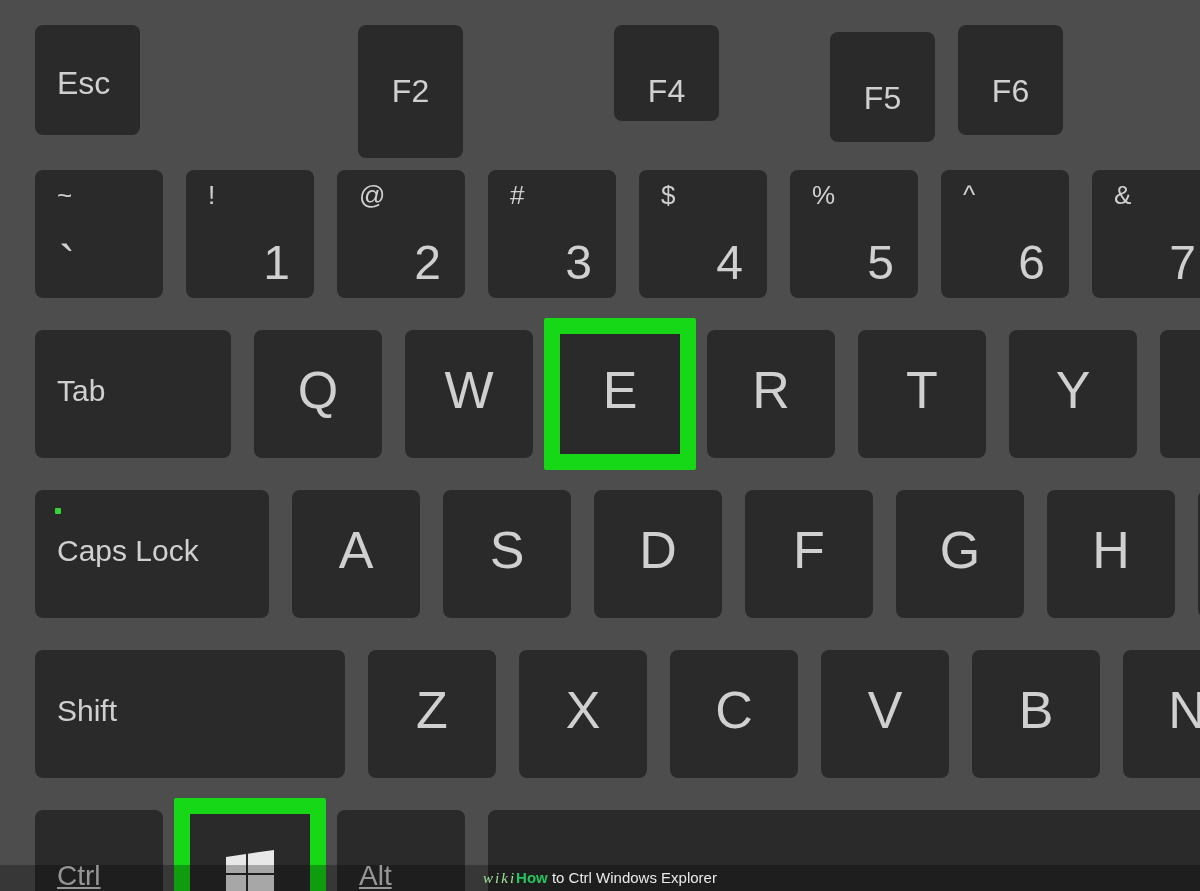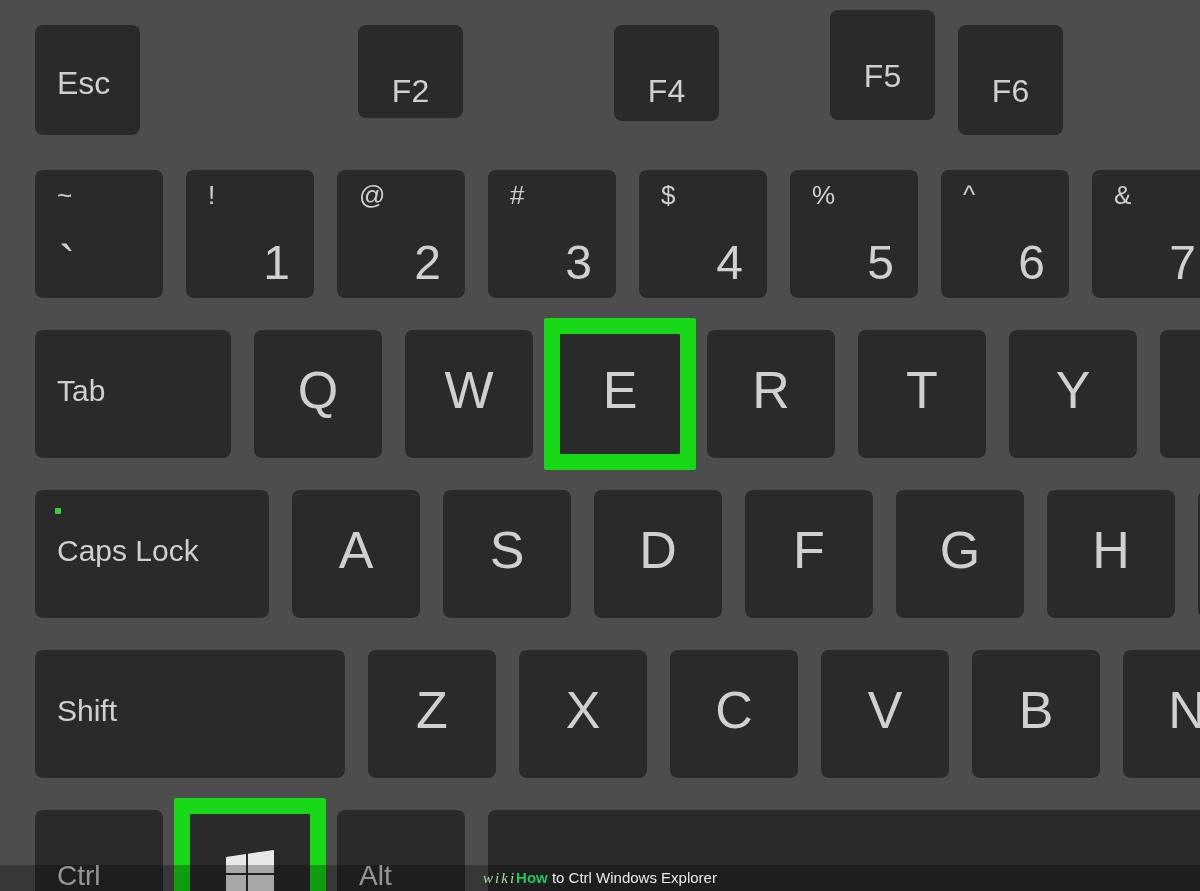--- a/index.html
+++ b/index.html
@@ -4,45 +4,45 @@
 <style>
   html,body{margin:0;padding:0;width:1200px;height:891px;background:#4d4d4d;font-family:"Segoe UI",Arial,sans-serif;overflow:hidden;color:#d0d0d0;}
   .kbd{position:relative;width:1200px;height:891px;}
   .key{position:absolute;background:#2a2a2a;border-radius:8px;box-sizing:border-box;}
   .fn-label{position:absolute;left:0;right:0;text-align:center;top:48px;font-size:32px;font-weight:300;}
   .esc-label{position:absolute;left:22px;top:40px;font-size:32px;font-weight:300;}
   .num-upper{position:absolute;left:22px;top:10px;font-size:26px;font-weight:300;}
   .num-lower{position:absolute;right:24px;bottom:8px;font-size:48px;font-weight:300;}
   .letter{position:absolute;left:0;right:0;text-align:center;top:30px;font-size:52px;font-weight:300;}
   .mod-label{position:absolute;left:22px;top:44px;font-size:30px;font-weight:300;}
-  .mod-label-sm{position:absolute;left:22px;top:50px;font-size:28px;font-weight:300;}
+  .mod-label-sm{position:absolute;left:22px;top:50px;font-size:28px;font-weight:300;text-decoration:underline;}
   .caps-dot{position:absolute;left:20px;top:18px;width:6px;height:6px;background:#35d335;border-radius:1px;}
   .hl{position:absolute;border:16px solid #16d816;box-sizing:border-box;border-radius:2px;}
   .caption{position:absolute;left:0;bottom:0;right:0;height:26px;background:rgba(0,0,0,.28);}
   .caption-inner{position:absolute;left:50%;transform:translateX(-50%);bottom:0;height:26px;line-height:26px;font-size:15px;white-space:nowrap;}
   .wiki{font-family:Georgia,serif;font-style:italic;color:#9ee29e;letter-spacing:2px;}
   .how{color:#22c55e;font-weight:600;}
   .title{color:#eaeaea;}
   .winlogo{position:absolute;left:50%;top:50%;transform:translate(-50%,-50%);width:48px;height:48px;}
 </style>
 </head>
 <body>
 
 <div class="kbd">
 
   <div class="key" style="left:35px;top:25px;width:105px;height:110px">
       <span class="esc-label">Esc</span>
     </div>
-  <div class="key" style="left:358px;top:25px;width:105px;height:93px">
+  <div class="key" style="left:358px;top:25px;width:105px;height:133px">
       <span class="fn-label">F2</span>
     </div>
   <div class="key" style="left:614px;top:25px;width:105px;height:96px">
       <span class="fn-label">F4</span>
     </div>
-  <div class="key" style="left:830px;top:10px;width:105px;height:110px">
+  <div class="key" style="left:830px;top:32px;width:105px;height:110px">
       <span class="fn-label">F5</span>
     </div>
   <div class="key" style="left:958px;top:25px;width:105px;height:110px">
       <span class="fn-label">F6</span>
     </div>
 
   <div class="key" style="left:35px;top:170px;width:128px;height:128px">
       <span class="num-upper">~</span>
       <span class="num-lower" style="right:auto;left:24px">`</span>
     </div>

